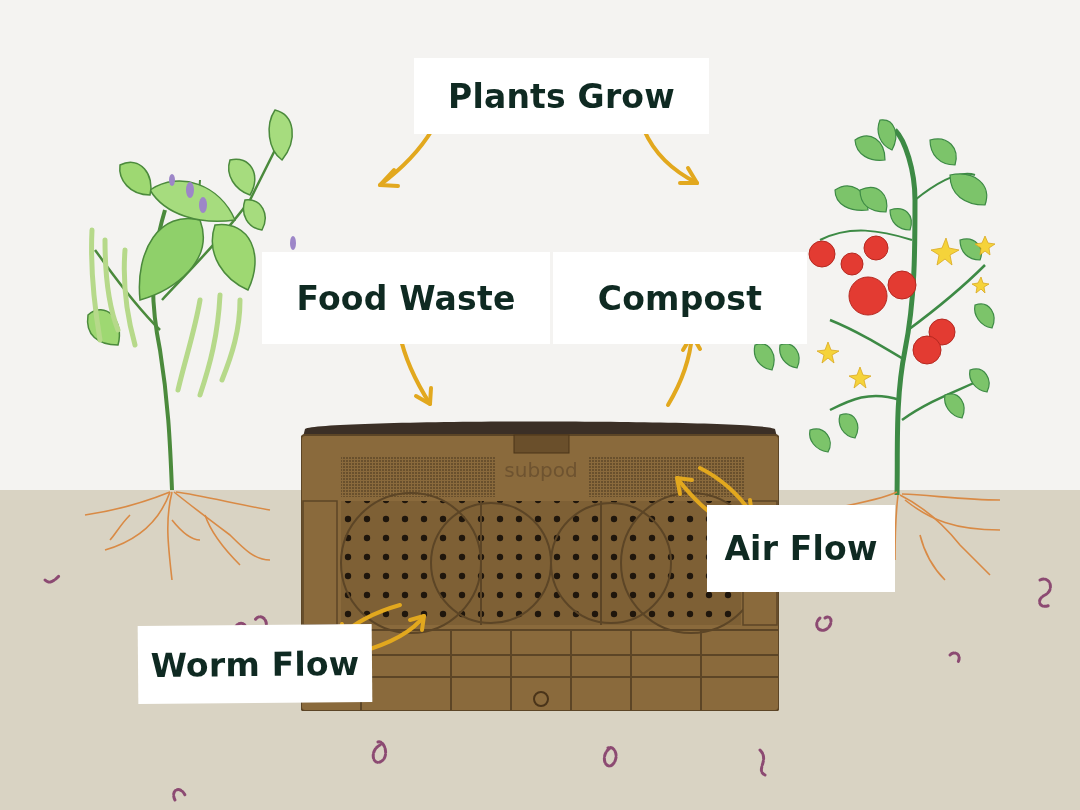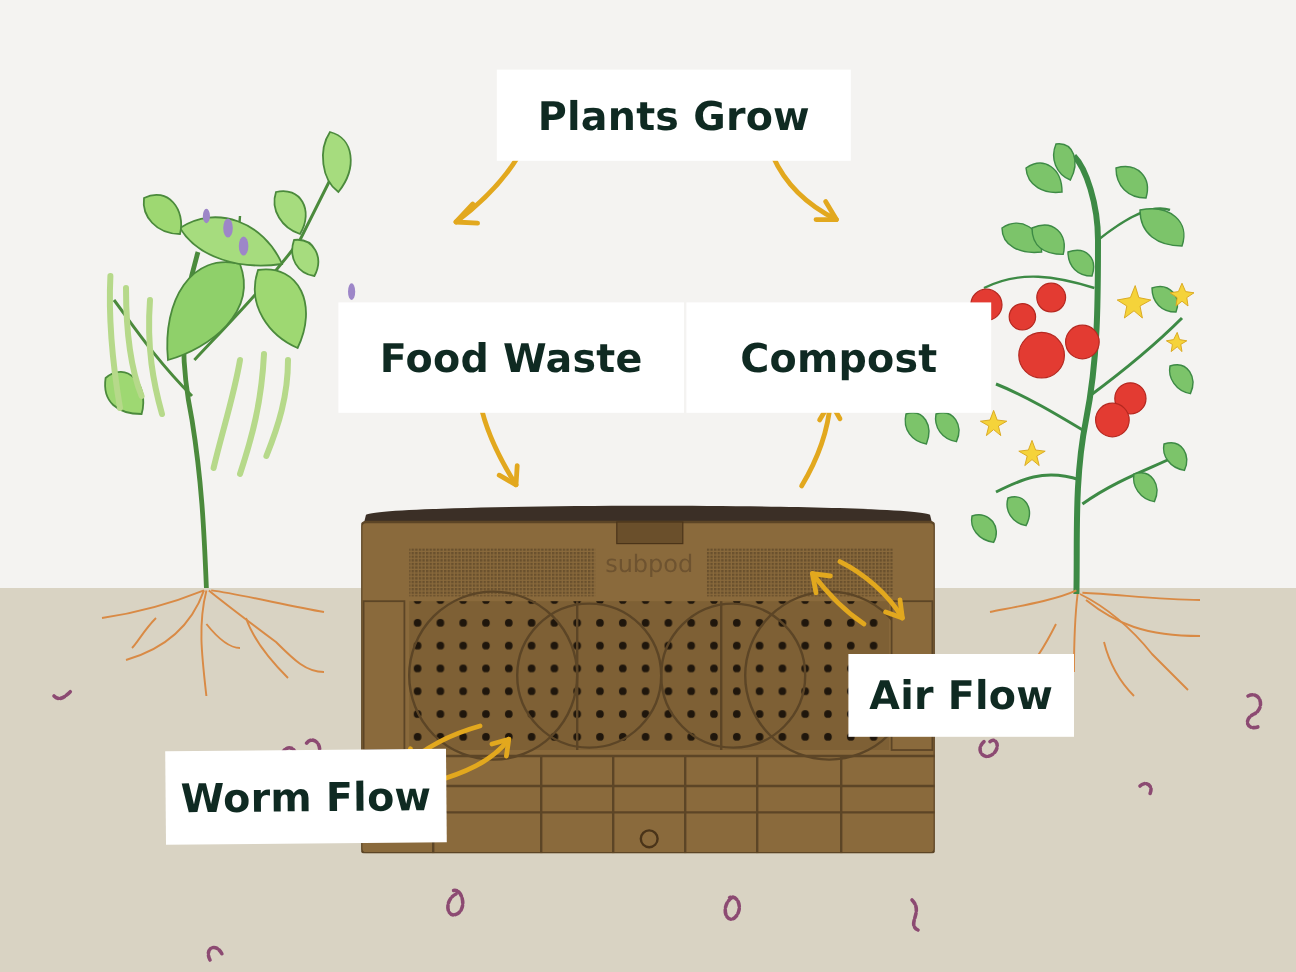--- a/index.html
+++ b/index.html
@@ -212,24 +212,24 @@
       <path d="M338 638 L342 624 M338 638 L352 637"></path>
       <path d="M360 652 C385 645 410 635 424 616"></path>
       <path d="M424 616 L410 620 M424 616 L422 630"></path>
     </g>
   </g>
 </svg>
 
 <div class="label" style="left:414px;top:58px;width:295px;height:76px;">
   <span>Plants Grow</span>
 </div>
-<div class="label" style="left:262px;top:252px;width:288px;height:92px;margin-left:20px;">
+<div class="label" style="left:262px;top:252px;width:288px;height:92px;">
   <span>Food Waste</span>
 </div>
-<div class="label" style="left:572px;top:252px;width:254px;height:92px;">
+<div class="label" style="left:553px;top:252px;width:254px;height:92px;">
   <span>Compost</span>
 </div>
-<div class="label" style="left:707px;top:505px;width:188px;height:69px;margin-top:40px;">
+<div class="label" style="left:707px;top:505px;width:188px;height:87px;">
   <span>Air Flow</span>
 </div>
 <div class="label" style="left:138px;top:625px;width:234px;height:78px;transform:rotate(-0.5deg);">
   <span>Worm Flow</span>
 </div>
 
 </body></html>

